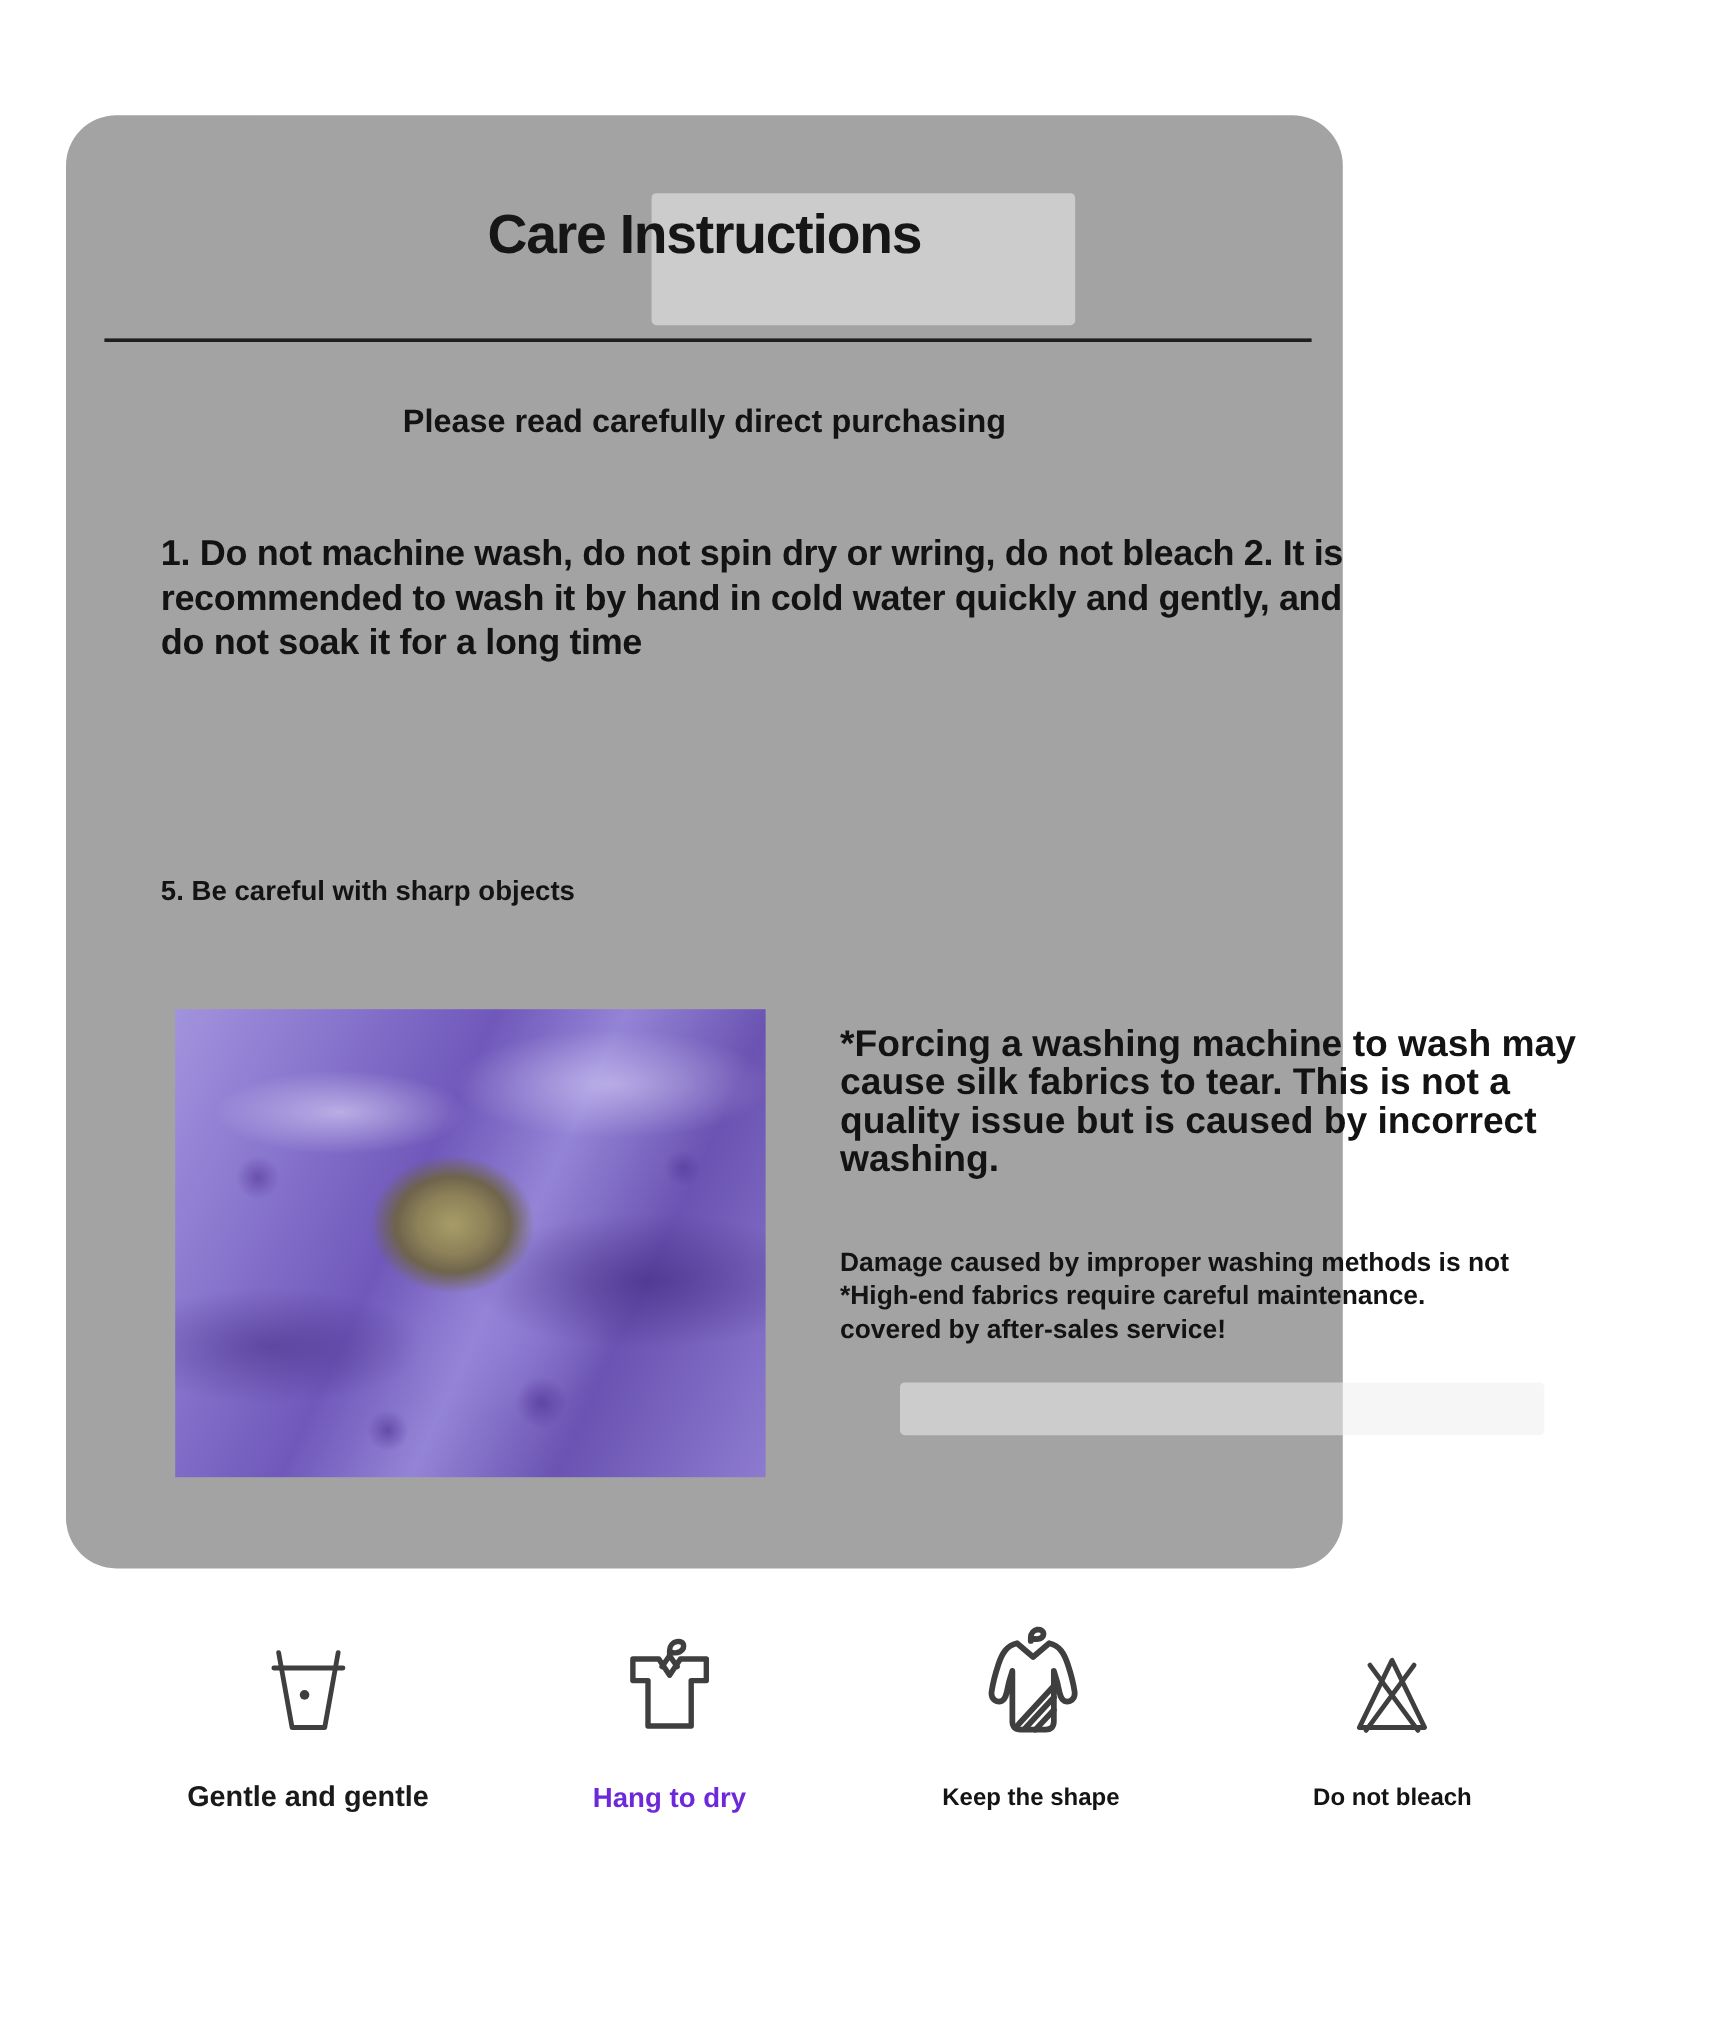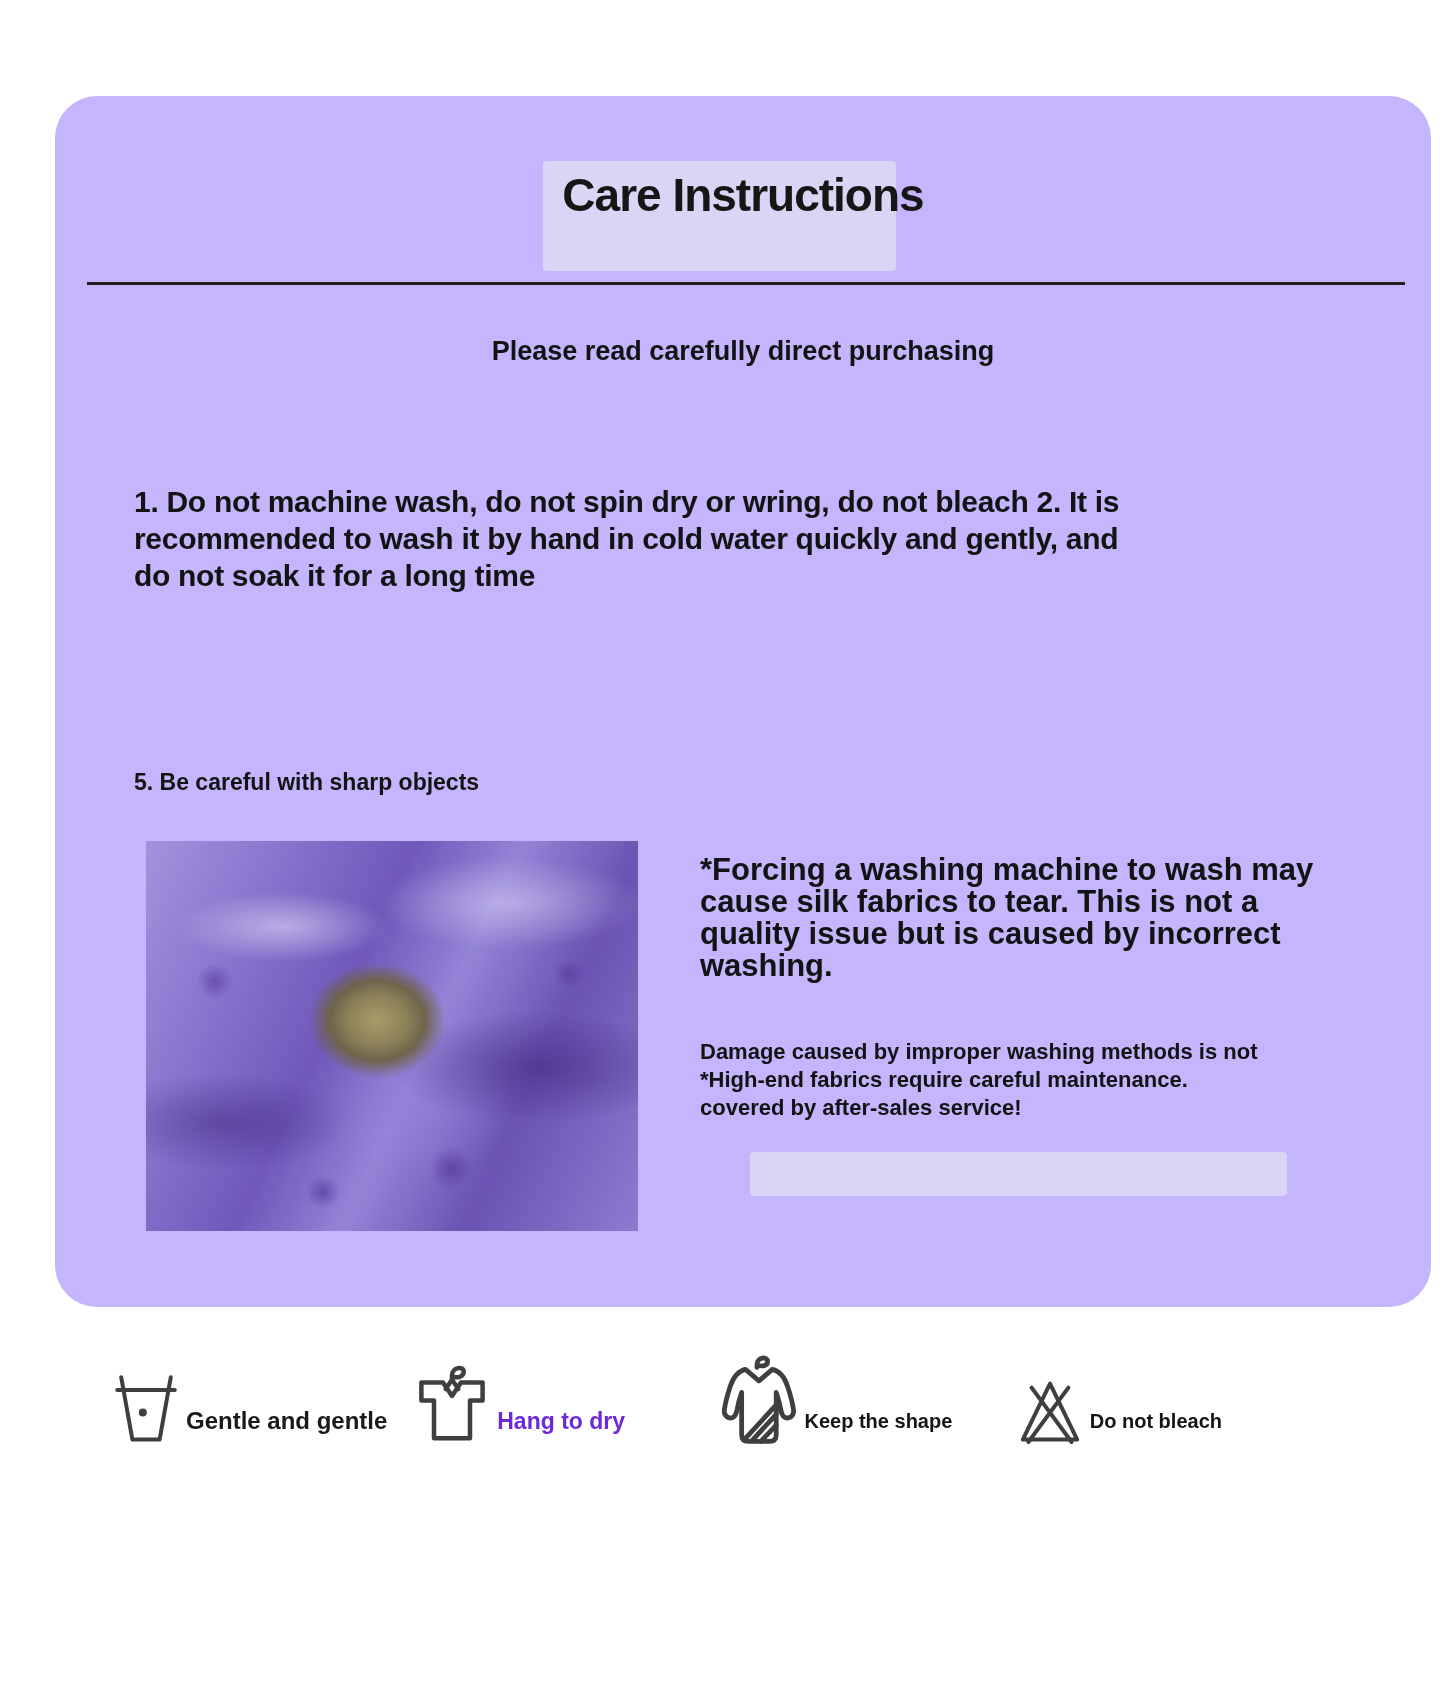--- a/index.html
+++ b/index.html
@@ -3,37 +3,37 @@
 <meta charset="utf-8">
 <style>
   html,body{margin:0;padding:0;}
   body{
     width:1445px;height:1682px;position:relative;
     background:#ffffff;overflow:hidden;
     font-family:"Liberation Sans", sans-serif;
     color:#141414;
   }
   .card{
-    position:absolute;left:55px;top:96px;width:1376px;height:1211px;
-    background:#c4b5fd;border-radius:42px;
+    position:absolute;left:55px;top:96px;width:1064px;height:1211px;
+    background:#a3a3a3;border-radius:42px;
   }
   .soft-box{position:absolute;background:#efefef;opacity:.55;border-radius:4px;}
   .title{
     position:absolute;top:72px;left:0;width:100%;text-align:center;
     font-size:46px;font-weight:bold;letter-spacing:-1px;color:#161616;
   }
   .divider{
     position:absolute;top:186px;left:32px;right:26px;height:0;
     border-top:3px solid #1f1f1f;
   }
   .subtitle{
     position:absolute;top:240px;left:0;width:100%;text-align:center;
     font-size:27px;font-weight:bold;color:#131313;
   }
-  .para{position:absolute;left:79px;font-weight:bold;color:#131313;margin-top:40px;}
+  .para{position:absolute;left:79px;font-weight:bold;color:#131313;}
   .para .ln{white-space:nowrap;}
   .p1{top:347px;font-size:30px;line-height:37px;letter-spacing:-0.3px;}
   .p2{top:495px;font-size:30px;line-height:37px;letter-spacing:-0.3px;}
   .p3{top:631px;font-size:23px;line-height:30px;}
   .fabric{
     position:absolute;left:91px;top:745px;width:492px;height:390px;
     background:
       radial-gradient(ellipse 95px 80px at 47% 46%, #a79c68 0%, #8d8258 30%, rgba(110,100,70,.95) 50%, rgba(110,95,150,0) 72%),
       radial-gradient(ellipse 150px 50px at 28% 22%, rgba(232,226,252,.55), rgba(0,0,0,0) 70%),
       radial-gradient(ellipse 190px 65px at 74% 16%, rgba(224,216,250,.5), rgba(0,0,0,0) 70%),
@@ -47,21 +47,21 @@
       linear-gradient(115deg,#a293dd 0%,#8673cc 22%,#6f58ba 40%,#9484d6 56%,#6a53b2 74%,#8d7bd0 100%);
   }
   .warn{position:absolute;left:645px;font-weight:bold;color:#131313;}
   .warn .ln{white-space:nowrap;}
   .w1{top:758px;font-size:31px;line-height:32px;}
   .w2{top:942px;font-size:22px;line-height:28px;}
   .icons-row{
     position:absolute;left:106px;top:1356px;width:1205px;
     display:flex;
   }
-  .icon-col{flex:1 1 0;display:flex;flex-direction:row;align-items:center;}
+  .icon-col{flex:1 1 0;display:flex;flex-direction:column;align-items:center;}
   .icon-box{height:94px;display:flex;align-items:flex-end;justify-content:center;}
   .icon-box svg{display:block;}
   .icon-label{margin-top:36px;font-weight:bold;text-align:center;line-height:24px;}
   .label-1{font-size:24px;color:#1a1a1a;}
   .label-2{font-size:23px;color:#6d28d9;}
   .label-sm{font-size:20px;color:#141414;}
   .stroke{fill:none;stroke:#3f3f3f;stroke-width:5;stroke-linecap:round;stroke-linejoin:round;}
   .fillspot{fill:#3f3f3f;stroke:none;}
 </style>
 </head>

